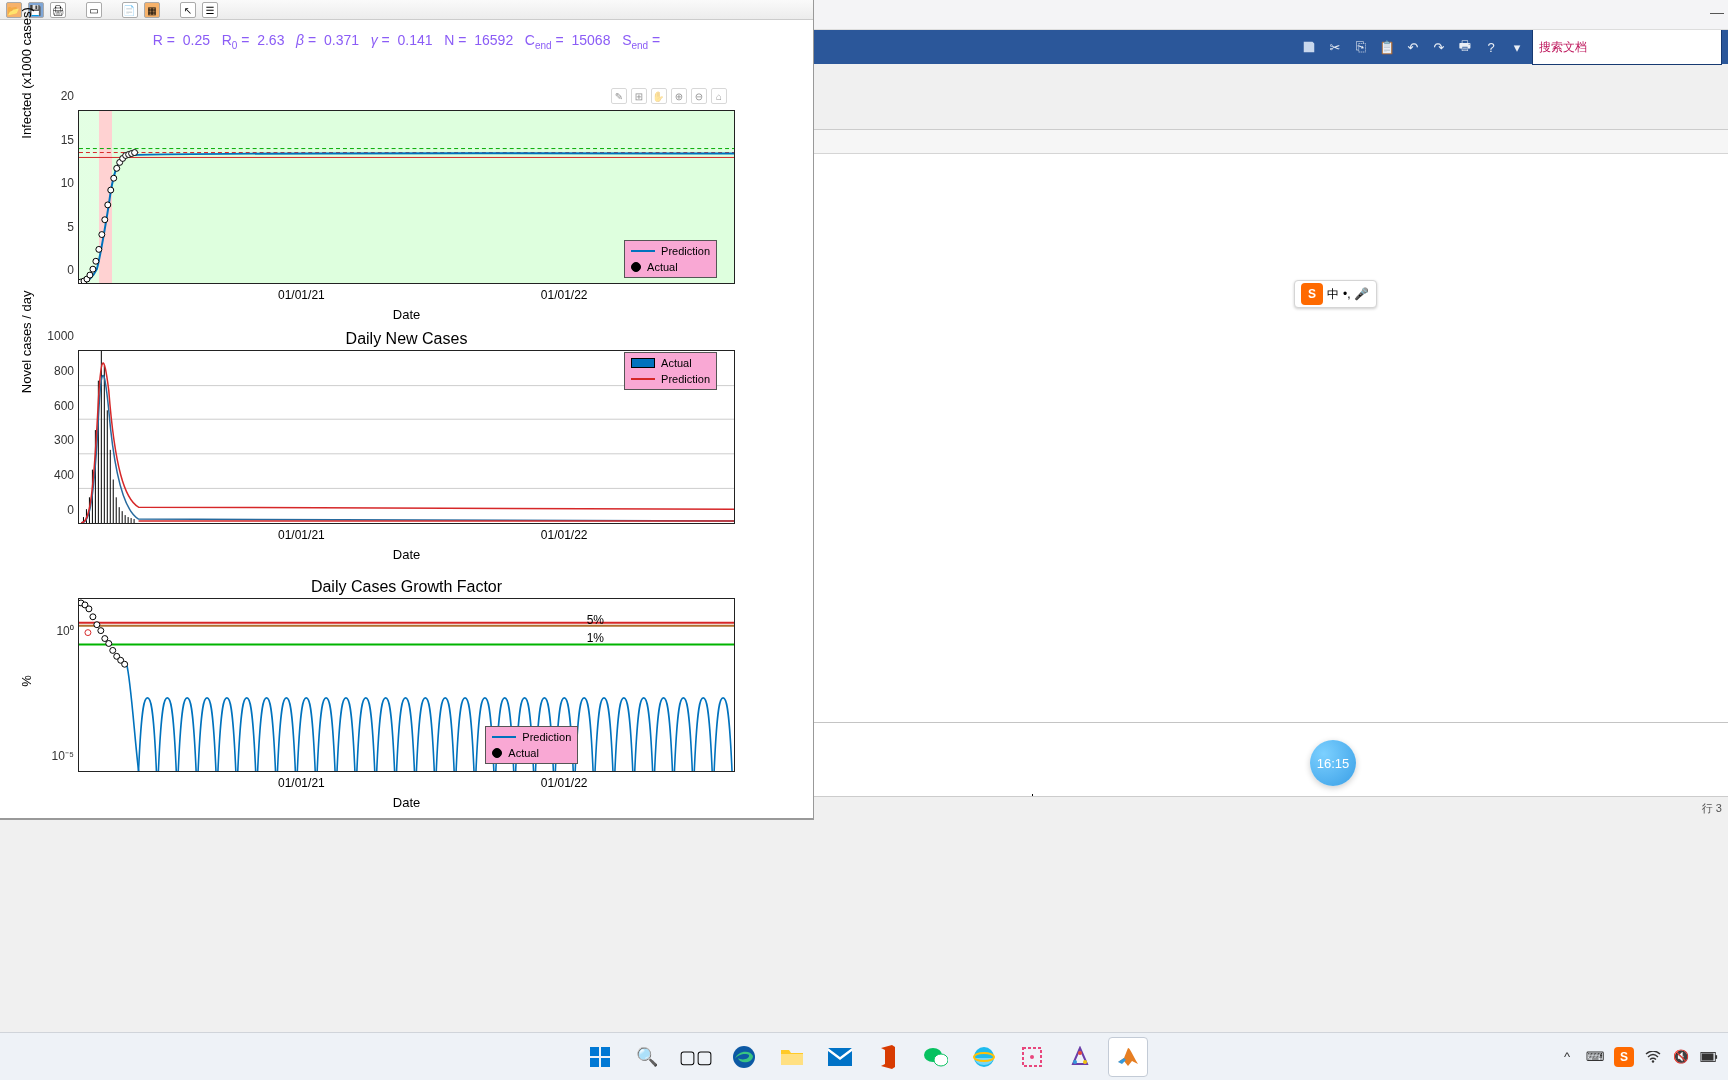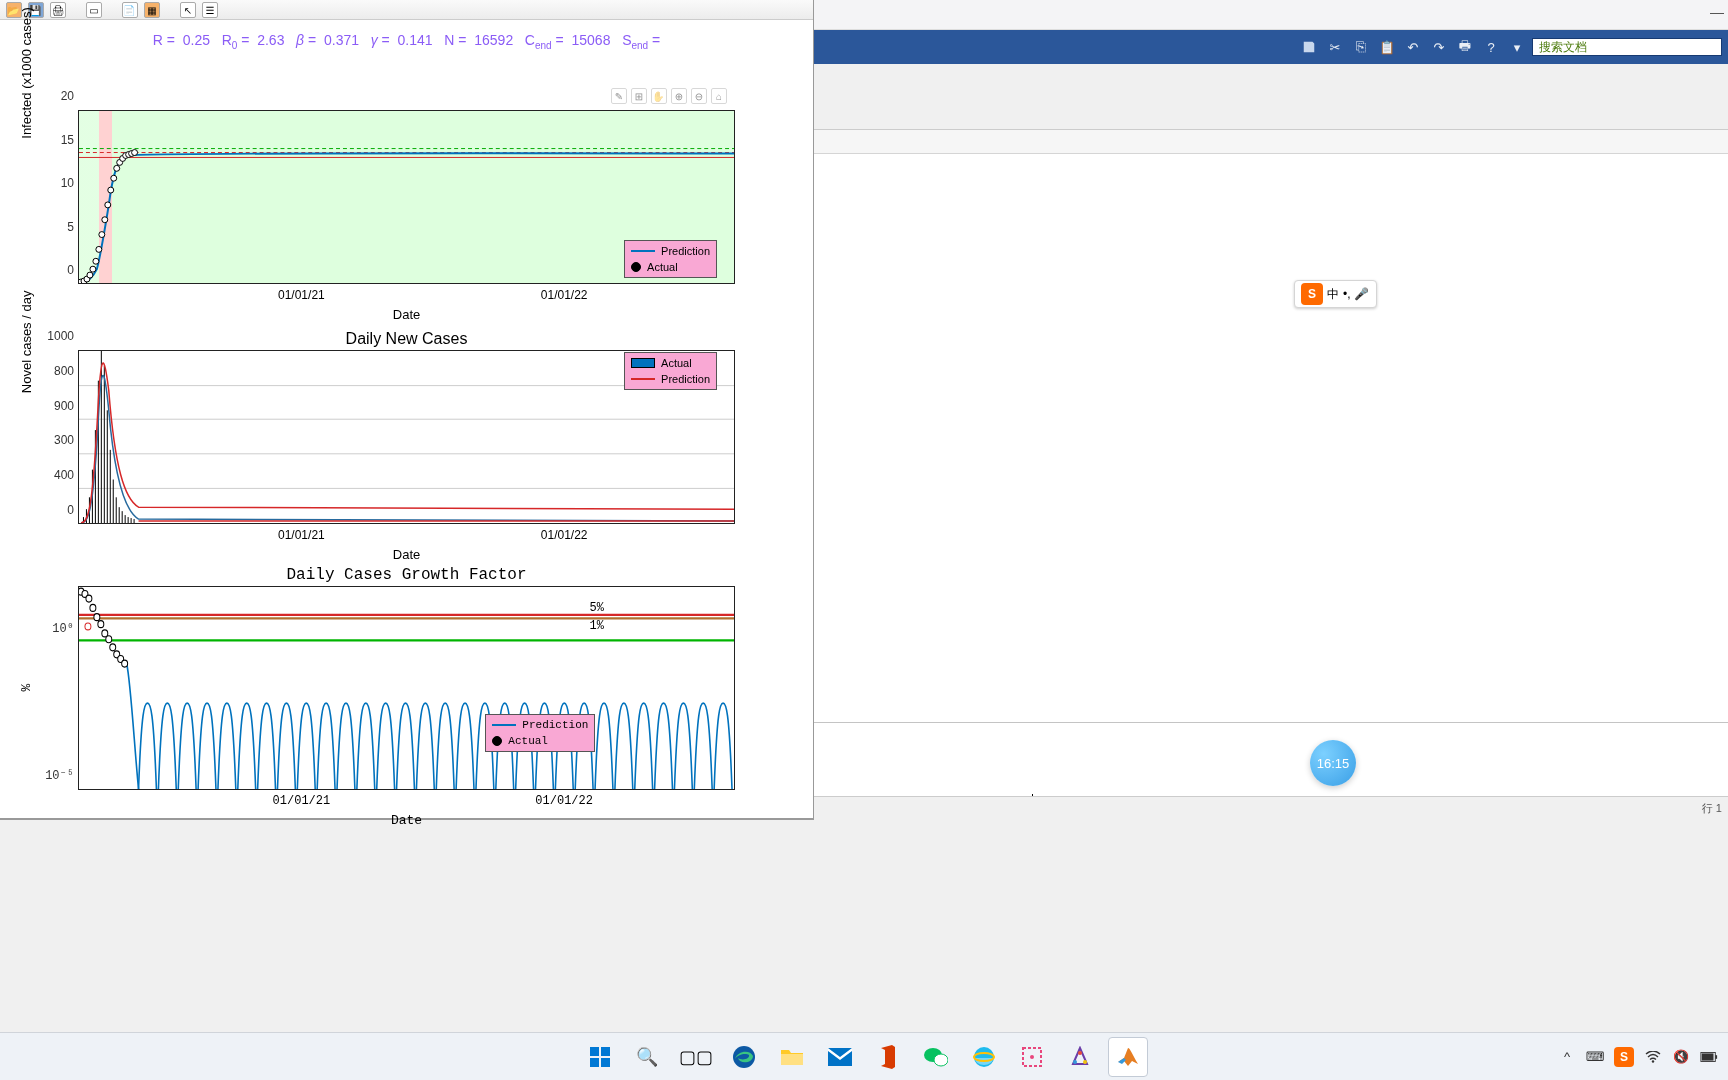--- a/index.html
+++ b/index.html
@@ -56,21 +56,21 @@
     display: flex; gap: 4px;
   }
   .ax-icon { width: 16px; height: 16px; opacity: .45; border: 1px solid #aaa; border-radius: 2px; display: flex; align-items: center; justify-content: center; font-size: 10px;}
 
   .subplot {
     position: absolute;
     left: 78px; right: 78px;
   }
   .sp1 { top: 80px; height: 174px; }
   .sp2 { top: 320px; height: 174px; }
-  .sp3 { top: 556px; height: 204px; font-family: Liberation Mono, monospace; }
+  .sp3 { top: 568px; height: 174px; }
 
   .axes-box {
     position: absolute;
     left: 0; top: 0; right: 0; bottom: 0;
     border: 1px solid #222;
     background: #fff;
   }
   .sp1 .axes-box { background: linear-gradient(90deg, rgba(200,255,200,.5) 0 3%, rgba(255,180,180,.6) 3% 5%, rgba(200,255,200,.6) 5% 100%); }
 
   .ylabel {
@@ -118,24 +118,24 @@
     height: 34px;
     background: #2B579A;
     display: flex;
     align-items: center;
     gap: 4px;
     padding: 0 6px;
     justify-content: flex-end;
   }
   .rb-icon { width: 22px; height: 22px; display: flex; align-items: center; justify-content: center; color: #fff; opacity: .9; font-size: 13px;}
   .rb-search {
-    flex: 0 0 190px; height: 18px;
+    flex: 0 0 190px; height: 36px;
     background: #fff; border: 1px solid #173a72;
     display: flex; align-items: center; padding: 0 6px;
-    font-size: 12px; color: #4d7c0f;
+    font-size: 12px; color: #be185d;
   }
   .rb-icon svg { fill: #dbe6f7; }
 
   .word-ribbon-area { height: 66px; background: #f0f0f0; border-bottom: 1px solid #ccc;}
   .word-strip { height: 24px; background: #f6f6f6; border-bottom: 1px solid #d5d5d5;}
   .word-page-bg { position: absolute; left: 0; top: 154px; right: 0; bottom: 30px; background: #fff;}
   .word-hr { position: absolute; left: 0; right: 0; top: 568px; height: 1px; background: #c4c4c4;}
   .word-cursor { position: absolute; left: 218px; top: 640px; width: 1px; height: 18px; background: #000;}
   .word-statusbar { position: absolute; left: 0; right: 0; bottom: 0; height: 24px; background: #f0f0f0; border-top: 1px solid #ccc; font-size: 11px; display: flex; justify-content: flex-end; align-items: center; padding: 0 6px; color: #555;}
 
@@ -328,21 +328,21 @@
           <path d="M 2 174 C 10 174 14 155 19 60 C 22 0 25 0 30 40 C 36 118 46 150 60 158 L 660 160" stroke="#d62728" stroke-width="1.5" fill="none"></path>
           <line x1="60" y1="172" x2="660" y2="172" stroke="#d62728" stroke-width="1.5"></line>
         </svg>
       </div>
       <div class="ylabel">Novel cases / day</div>
       <div class="xlabel">Date</div>
       <div class="yticks">
         <div style="bottom:0">0</div>
         <div style="bottom:20%">400</div>
         <div style="bottom:40%">300</div>
-        <div style="bottom:60%">900</div>
+        <div style="bottom:60%">600</div>
         <div style="bottom:80%">800</div>
         <div style="bottom:100%">1000</div>
       </div>
       <div class="xticks">
         <div style="left:34%">01/01/21</div>
         <div style="left:74%">01/01/22</div>
       </div>
       <div class="legend" style="right:18px; top:2px;">
         <div class="row">
             <span class="lg-bar"></span>
@@ -435,21 +435,21 @@
       <span>搜索文档</span>
     </div>
   </div>
   <div class="word-ribbon-area"></div>
   <div class="word-strip"></div>
   <div class="word-page-bg">
     <div class="word-hr"></div>
     <div class="word-cursor"></div>
   </div>
   <div class="word-statusbar">
-    <span>行  1</span>
+    <span>行  3</span>
   </div>
 </div>
 
 <div class="ime-float">
   <div class="ime-logo">S</div>
   <span>中 </span>
   <span>•,</span>
   <span class="ime-mic">🎤</span>
 </div>
 

